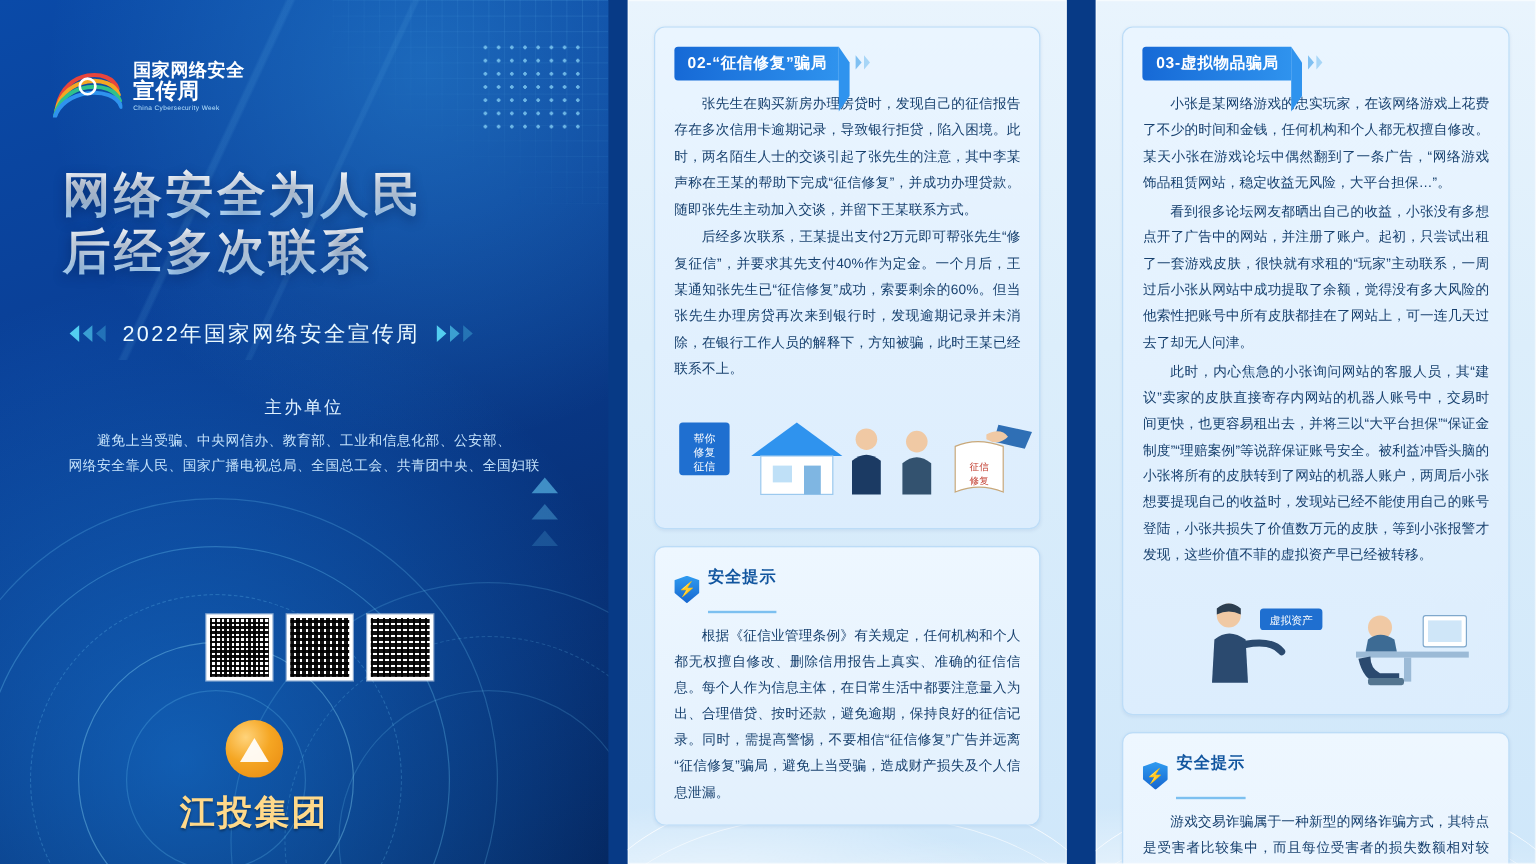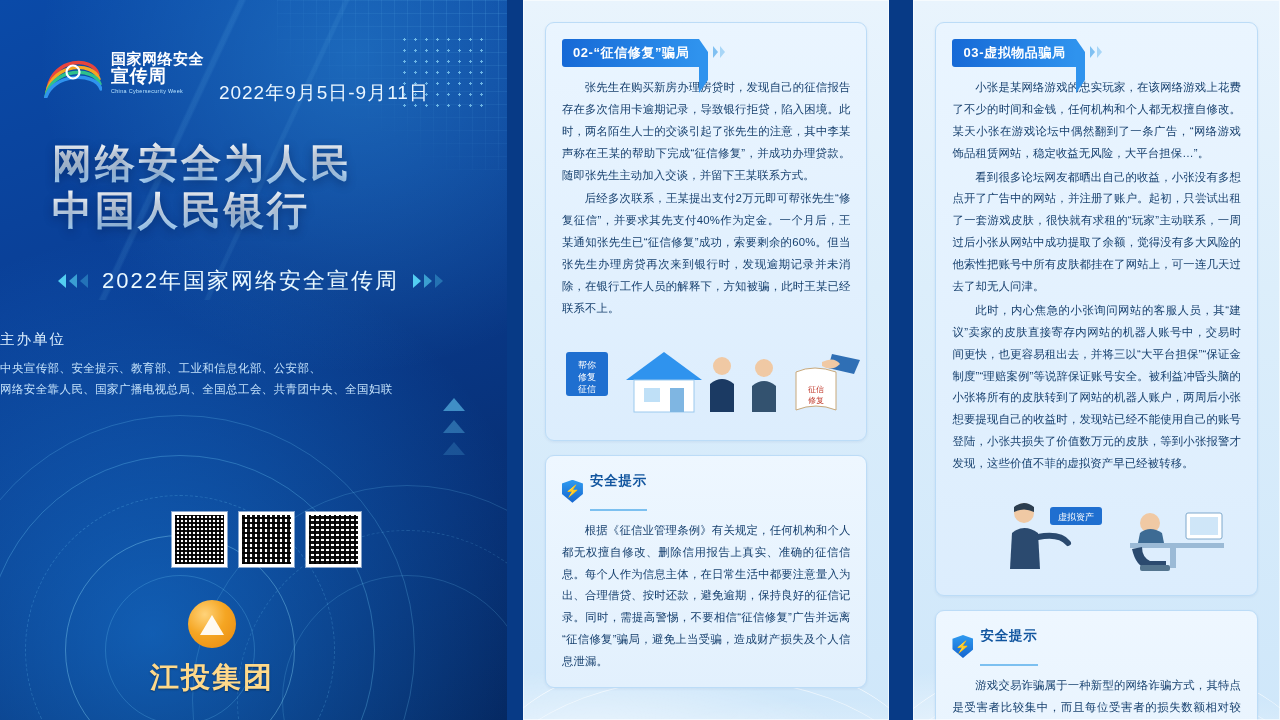--- a/index.html
+++ b/index.html
@@ -85,26 +85,26 @@
     display: block; width: 0; height: 0;
     border-left: 8px solid #57d6f6;
     border-top: 7px solid transparent;
     border-bottom: 7px solid transparent;
     opacity: .95;
   }
   .chev i:nth-child(2) { opacity: .62; }
   .chev i:nth-child(3) { opacity: .32; }
   .chev.rev i { border-left: none; border-right: 8px solid #57d6f6; }
   .sub-text {
-    font-size: 22px; letter-spacing: 2px; color: #eaf9ff;
+    font-size: 18px; letter-spacing: 2px; color: #eaf9ff;
     padding: 0 6px;
   }
 
   
-  .org { position: absolute; left: 0; right: 0; top: 330px; }
+  .org { position: absolute; left: 0; right: 0; top: 330px; text-align: center; }
   .org-title { font-size: 14.5px; letter-spacing: 2px; color: #dff1ff; margin-bottom: 9px; }
   .org-line { font-size: 11.5px; line-height: 1.85; color: #c4e2fb; letter-spacing: .4px; }
 
   
   .rings { position: absolute; left: -60px; bottom: -170px; width: 480px; height: 480px; }
   .rings span {
     position: absolute; border-radius: 50%;
     border: 1px solid rgba(120,215,255,.22);
     left: 50%; top: 50%; transform: translate(-50%, -50%);
   }
@@ -306,44 +306,43 @@
           <circle cx="29" cy="24" r="6.5" fill="none" stroke="#ffffff" stroke-width="2.2"></circle>
         </svg>
       </div>
       <div class="logo-text">
         <div class="logo-cn1">国家网络安全</div>
         <div class="logo-cn2">宣传周</div>
         <div class="logo-en">China Cybersecurity Week</div>
       </div>
     </div>
 
-    <div class="date-range">2022年9月5日-9月11日</div>
 
     <div class="headline">
       <div class="hl-line">网络安全为人民</div>
-      <div class="hl-line">中国人民银行</div>
+      <div class="hl-line">后经多次联系</div>
     </div>
 
     <div class="sub-banner">
       <div class="chev rev">
           <i></i>
           <i></i>
           <i></i>
         </div>
       <div class="sub-text">2022年国家网络安全宣传周</div>
       <div class="chev">
           <i></i>
           <i></i>
           <i></i>
         </div>
     </div>
 
     <div class="org">
       <div class="org-title">主办单位</div>
-      <div class="org-line">中央宣传部、安全提示、教育部、工业和信息化部、公安部、</div>
+      <div class="org-line">避免上当受骗、中央网信办、教育部、工业和信息化部、公安部、</div>
       <div class="org-line">网络安全靠人民、国家广播电视总局、全国总工会、共青团中央、全国妇联</div>
     </div>
 
     <div class="arrows-up">
         <i></i>
         <i></i>
         <i></i>
       </div>
 
     <div class="qr-row">

